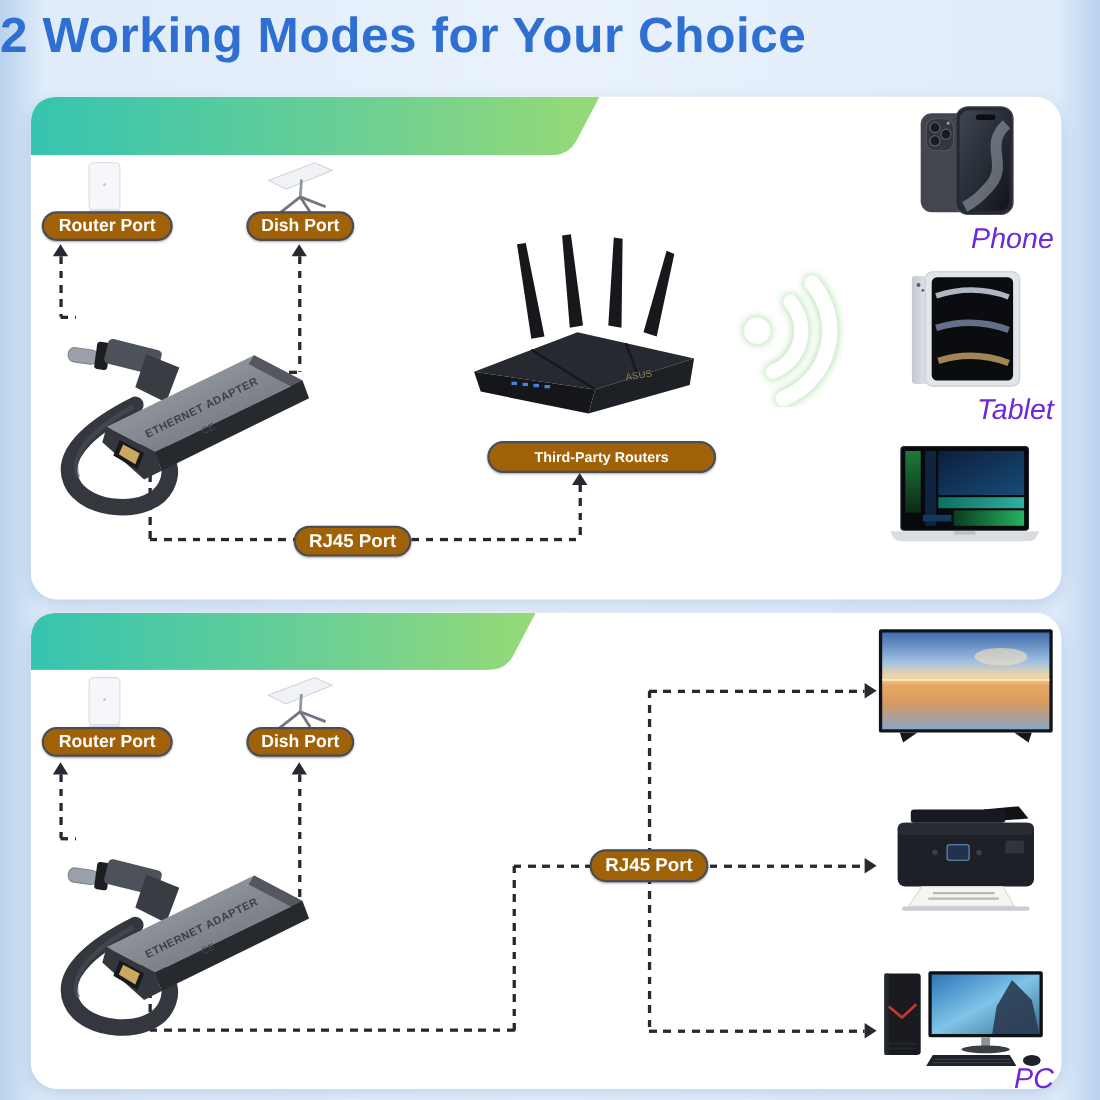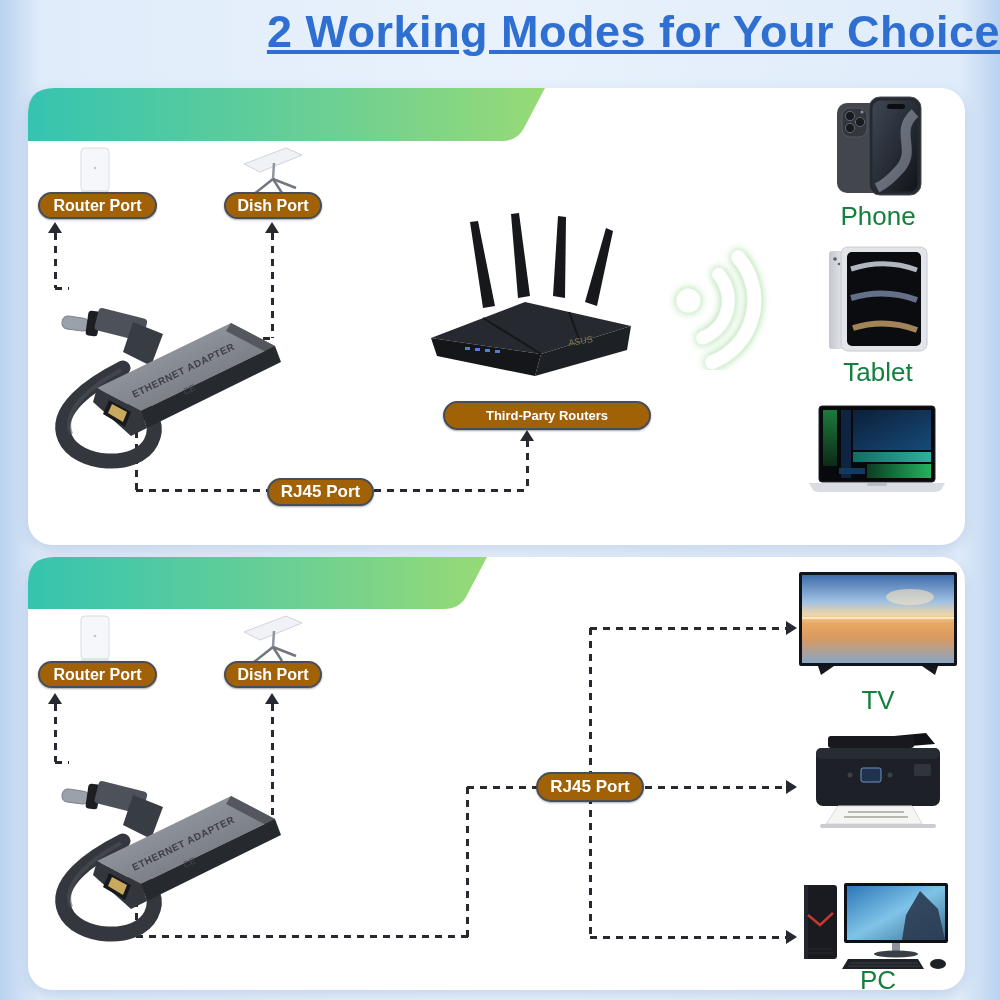--- a/index.html
+++ b/index.html
@@ -2,22 +2,22 @@
 <html><head>
 <meta charset="utf-8">
 <style>
   html,body{margin:0;padding:0;}
   body{font-family:"Liberation Sans", sans-serif;}
   .stage{
     position:relative;width:1000px;height:1000px;overflow:hidden;
     background:linear-gradient(90deg,#b9d2ee 0%,#e0ecfa 4%,#e9f2fc 50%,#e0ecfa 96%,#b9d2ee 100%);
   }
   .page-title{
-    position:absolute;left:0;top:6px;width:1000px;text-align:right;
-    font-size:45px;font-weight:700;color:#2f6fd2;letter-spacing:.5px;margin:0;text-decoration:underline;
+    position:absolute;left:0;top:6px;width:1000px;text-align:left;
+    font-size:45px;font-weight:700;color:#2f6fd2;letter-spacing:.5px;margin:0;
   }
   .card{
     position:absolute;left:28px;width:937px;background:#ffffff;border-radius:24px;
     box-shadow:0 5px 14px rgba(110,145,190,.28);
   }
   .card1{top:88px;height:457px;}
   .card2{top:557px;height:433px;}
   .banner{
     position:absolute;left:0;top:0;height:53px;
     background:linear-gradient(90deg,#35c4b0 0%,#6ed092 60%,#97da76 100%);
@@ -31,21 +31,21 @@
   .pill{
     position:absolute;z-index:3;background:#a16207;border:2px solid #474d59;border-radius:999px;
     display:flex;align-items:center;justify-content:center;color:#ffffff;font-weight:700;
     box-sizing:border-box;box-shadow:0 1px 2px rgba(0,0,0,.35);white-space:nowrap;
   }
   .dh{position:absolute;z-index:1;height:3px;background:repeating-linear-gradient(90deg,#26292f 0 7px,transparent 7px 13px);}
   .dv{position:absolute;z-index:1;width:3px;background:repeating-linear-gradient(180deg,#26292f 0 7px,transparent 7px 13px);}
   .arr-up{position:absolute;z-index:2;width:0;height:0;border-left:7px solid transparent;border-right:7px solid transparent;border-bottom:11px solid #26292f;}
   .arr-right{position:absolute;z-index:2;width:0;height:0;border-top:7px solid transparent;border-bottom:7px solid transparent;border-left:11px solid #26292f;}
   .dev{position:absolute;z-index:2;}
-  .dev-label{position:absolute;z-index:2;text-align:center;font-size:26px;color:#15803d;}
+  .dev-label{position:absolute;z-index:2;text-align:right;font-size:26px;color:#6d28d9;font-style:italic;}
   .defs-holder{position:absolute;width:0;height:0;overflow:hidden;}
 </style>
 </head>
 <body>
 
 <svg class="defs-holder" xmlns="http://www.w3.org/2000/svg" aria-hidden="true">
   <defs>
     <linearGradient id="adTop" x1="0" y1="0" x2="1" y2="1">
       <stop offset="0" stop-color="#a6aab2"></stop>
         <stop offset="1" stop-color="#63676e"></stop>
@@ -325,21 +325,20 @@
 
     <div class="dh" style="left:617px;top:229px;width:141px"></div>
     <div class="arr-right" style="left:758px;top:223px"></div>
 
     <div class="dh" style="left:562px;top:379px;width:196px"></div>
     <div class="arr-right" style="left:758px;top:373px"></div>
 
     <svg class="dev" style="left:770px;top:14px;width:160px;height:112px">
         <use href="#sym-tv"></use>
       </svg>
-    <div class="dev-label" style="left:770px;top:128px;width:160px">TV</div>
 
     <svg class="dev" style="left:780px;top:176px;width:140px;height:97px">
         <use href="#sym-printer"></use>
       </svg>
 
     <svg class="dev" style="left:772px;top:322px;width:155px;height:92px">
         <use href="#sym-pc"></use>
       </svg>
     <div class="dev-label" style="left:770px;top:408px;width:160px">PC</div>
   </section>

